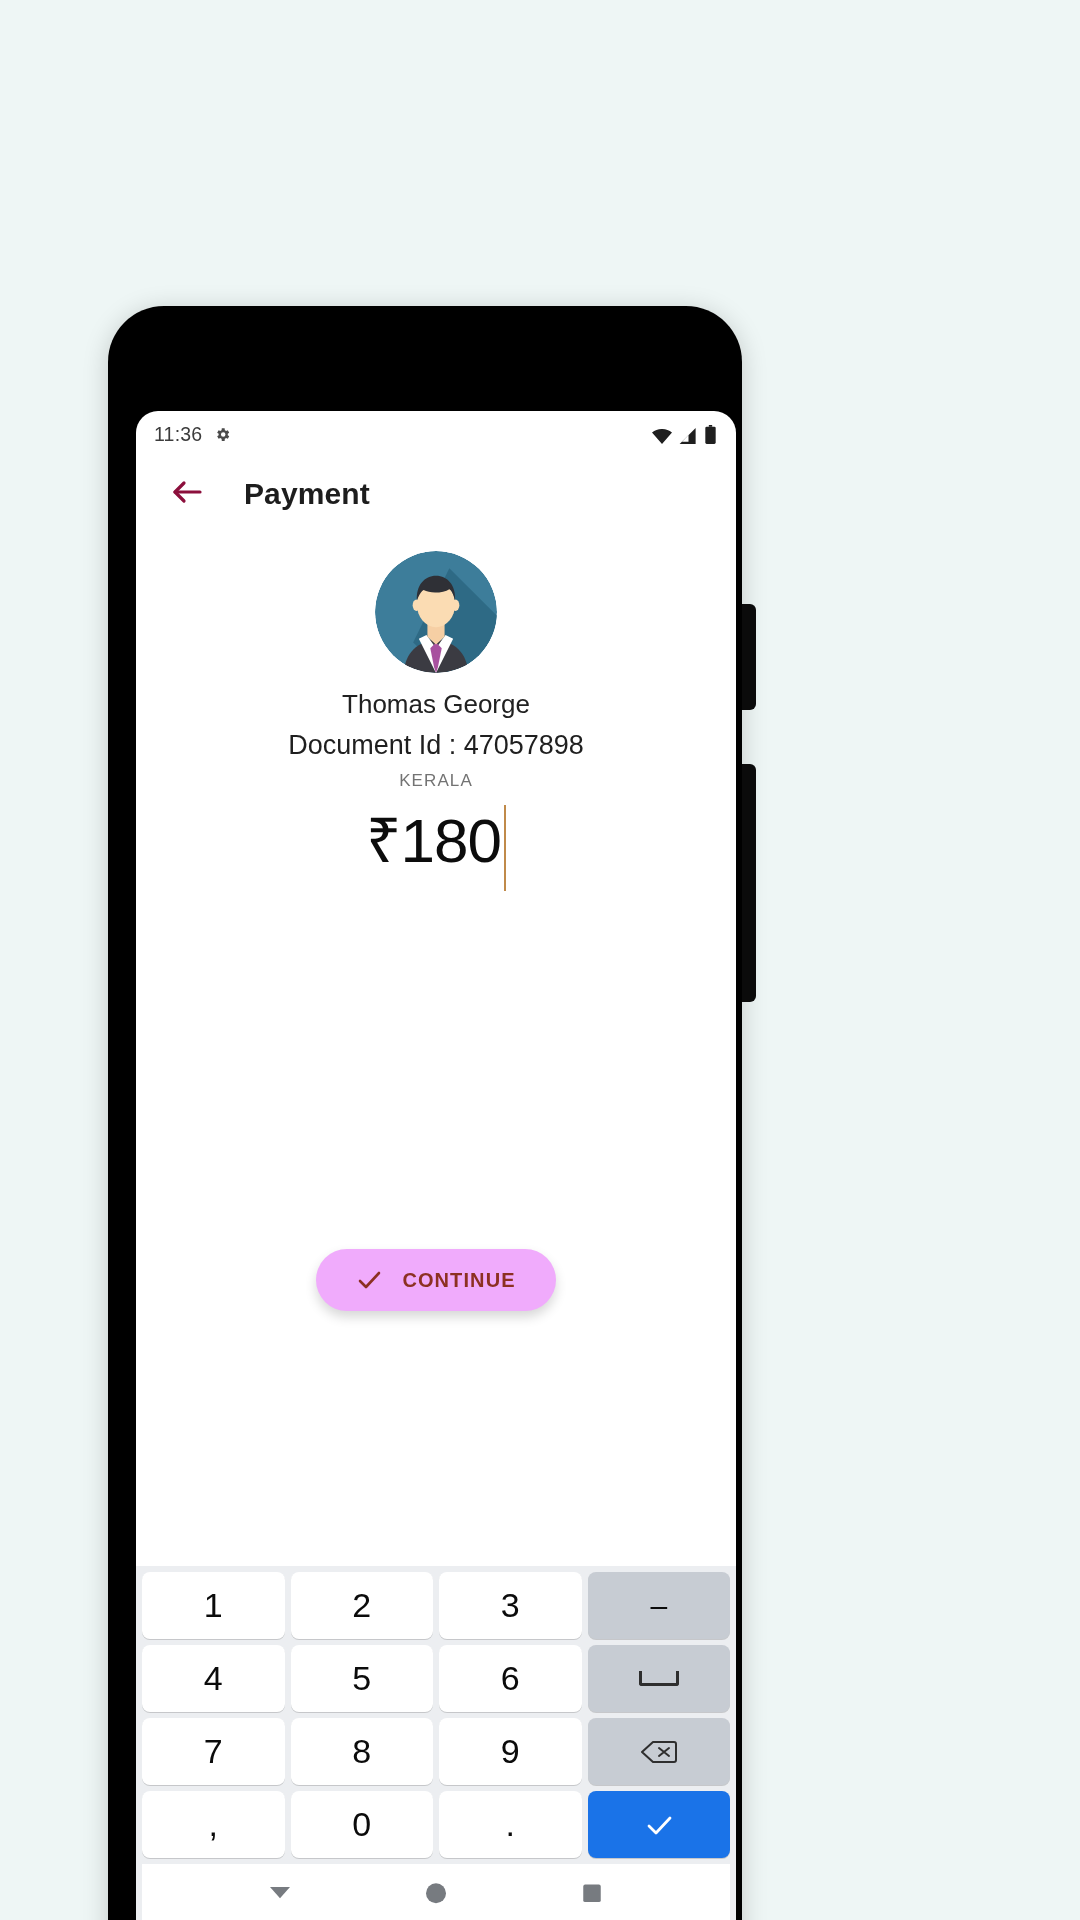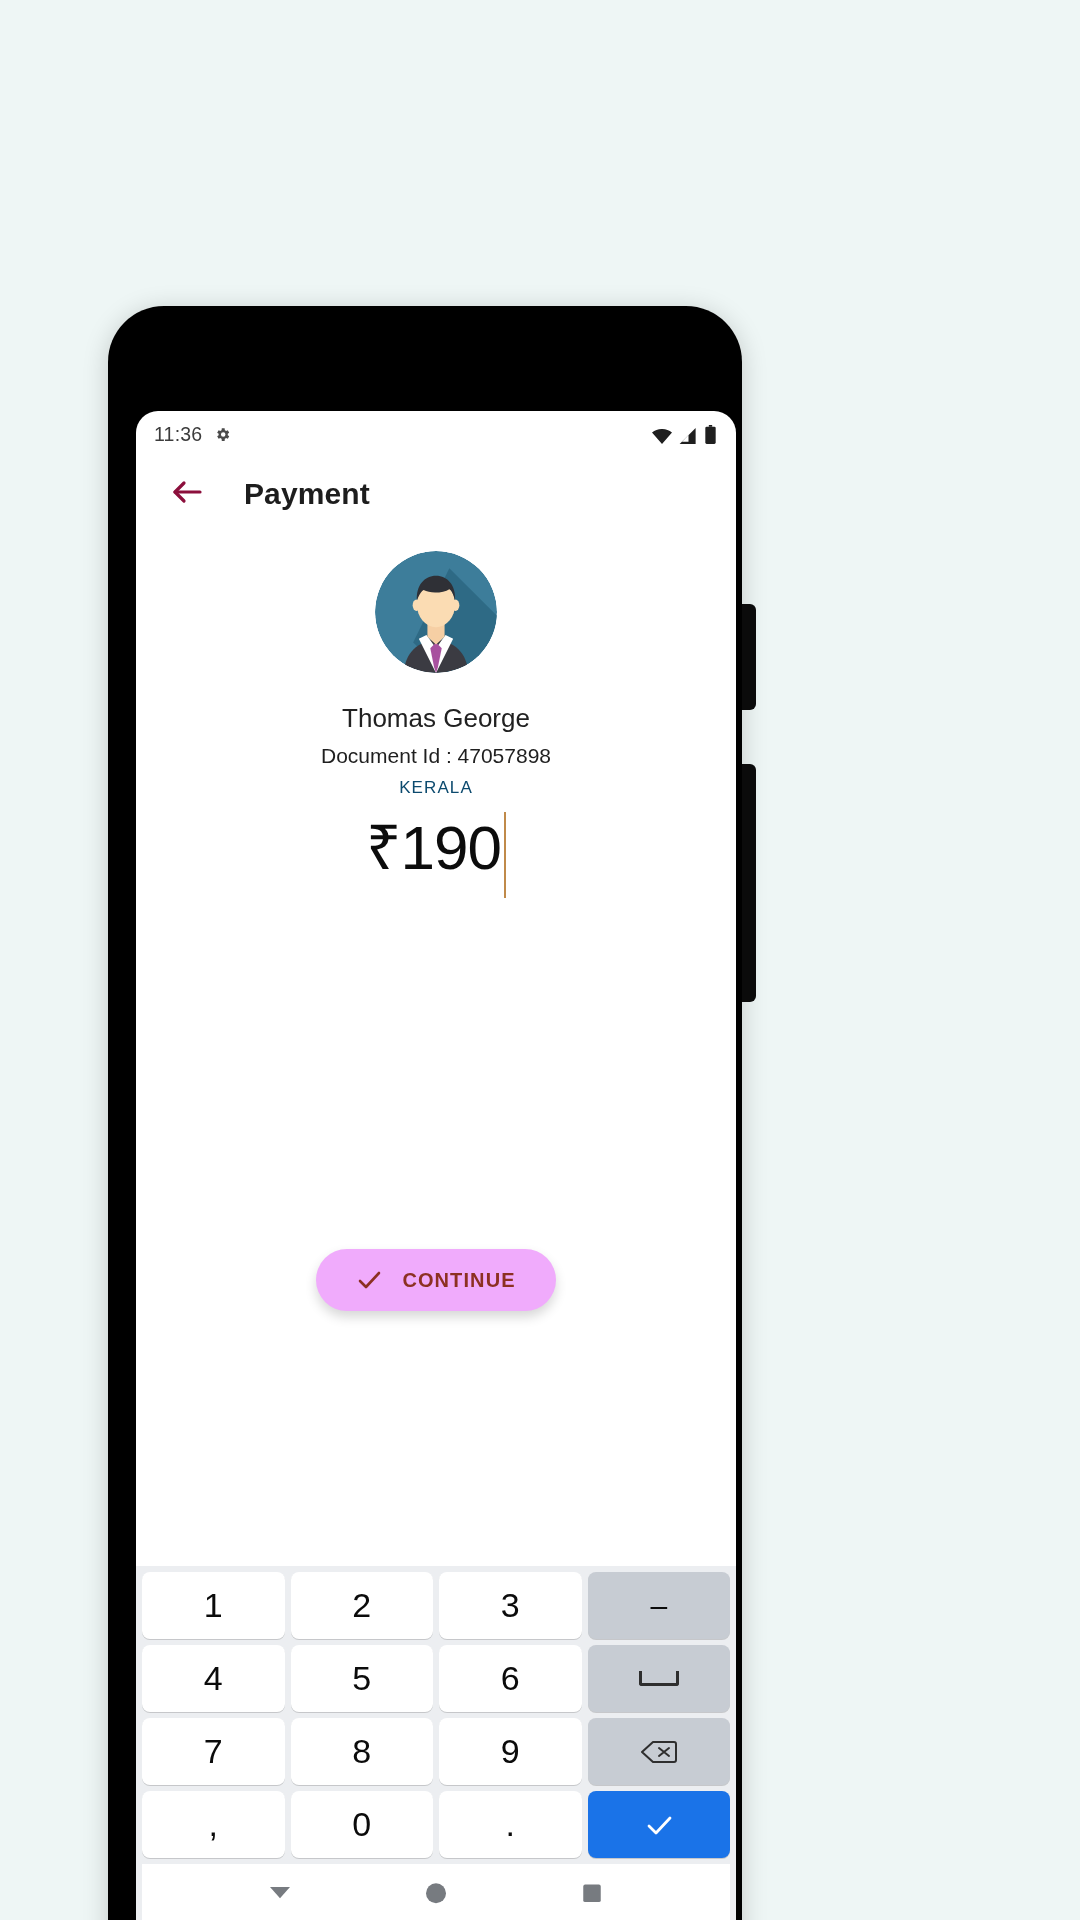--- a/index.html
+++ b/index.html
@@ -89,34 +89,34 @@
     flex-direction: column;
     align-items: center;
   }
   #avatar {
     width: 122px; height: 122px;
     border-radius: 50%;
     overflow: hidden;
     display: block;
   }
   #user-name {
-    margin-top: 30px;
+    margin-top: 16px;
     font-size: 26px;
     font-weight: 400;
     color: #212121;
   }
   #doc-id {
     margin-top: 10px;
-    font-size: 21px;
+    font-size: 27px;
     color: #1f1f1f;
   }
   #state-name {
     margin-top: 10px;
     font-size: 17px;
-    color: #0c4a6e;
+    color: #737373;
     letter-spacing: 1.1px;
   }
   #amount-wrap {
     margin-top: 14px;
     display: flex;
     align-items: stretch;
   }
   #amount-text {
     font-size: 62px;
     font-weight: 400;
@@ -290,21 +290,21 @@
             <path d="M44 52c-1-16 8-26 20-26s21 10 20 26c0 0-2-10-6-12-6 4-20 5-27 1-4 2-7 11-7 11z" fill="#2f3036"></path>
           </g>
         </svg>
       </span>
 
       <div id="user-name">Thomas George</div>
       <div id="doc-id">Document Id : 47057898</div>
       <div id="state-name">KERALA</div>
 
       <div id="amount-wrap">
-        <span id="amount-text">₹190</span>
+        <span id="amount-text">₹180</span>
         <span id="amount-caret"></span>
       </div>
     </div>
 
     <div id="continue-wrap">
       <button id="continue-btn">
         <span>
           <svg class="check-ic" viewBox="0 0 26 26" fill="none" stroke="#8c3022" stroke-width="2.6" stroke-linecap="round" stroke-linejoin="round">
             <path d="M4 14l6 6L23 6"></path>
           </svg>

